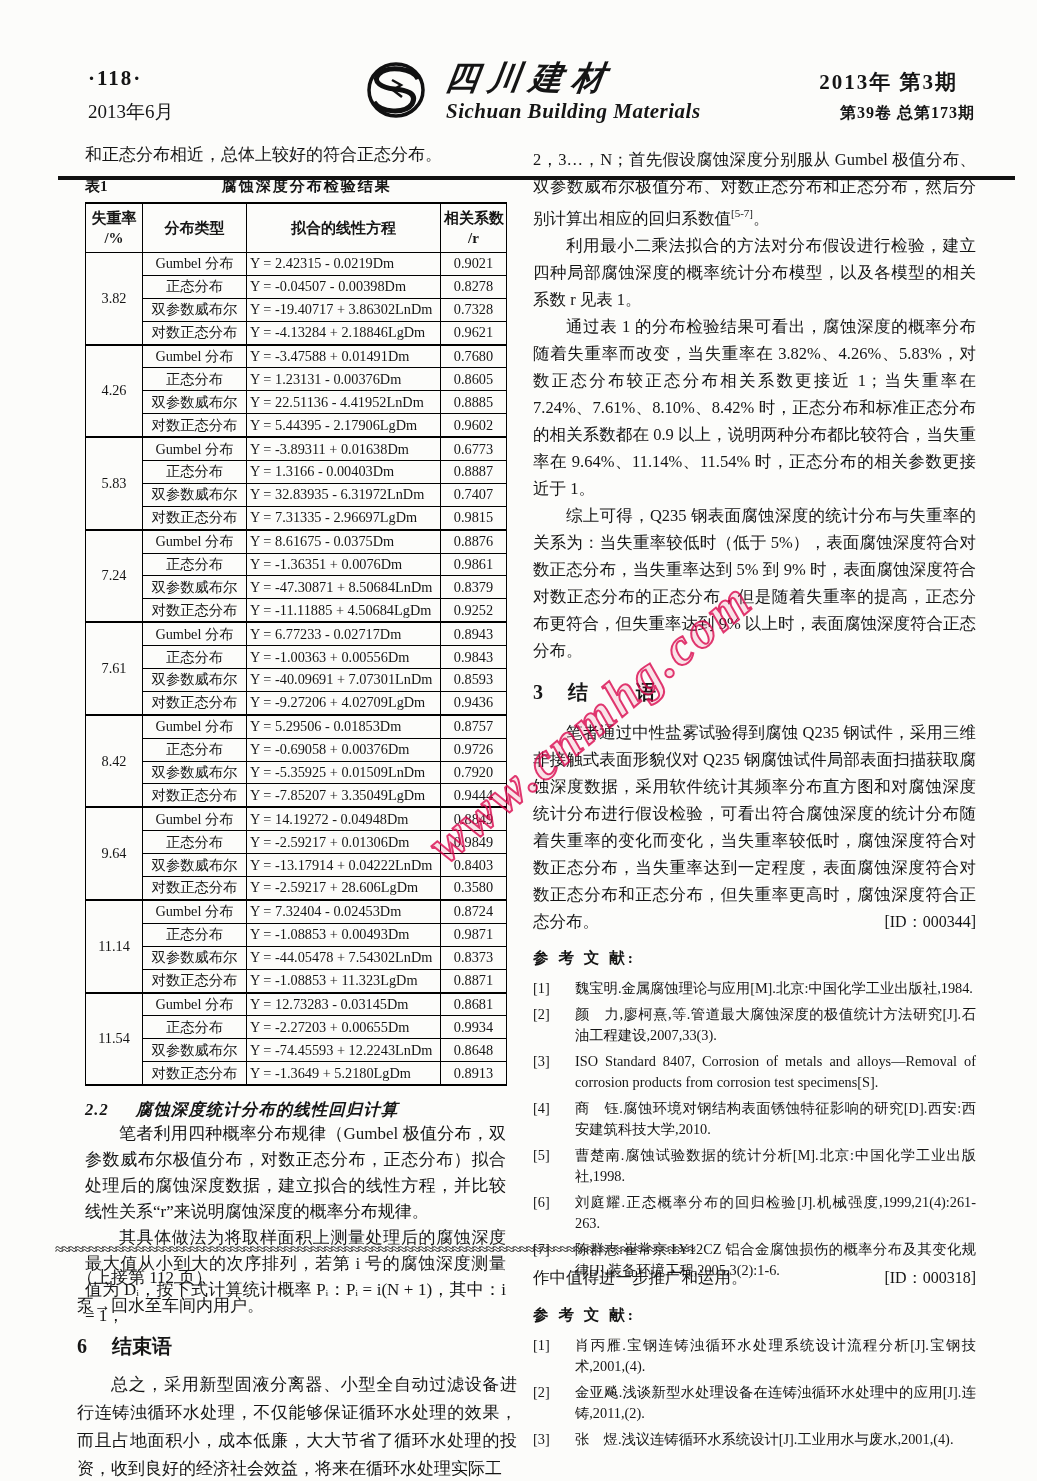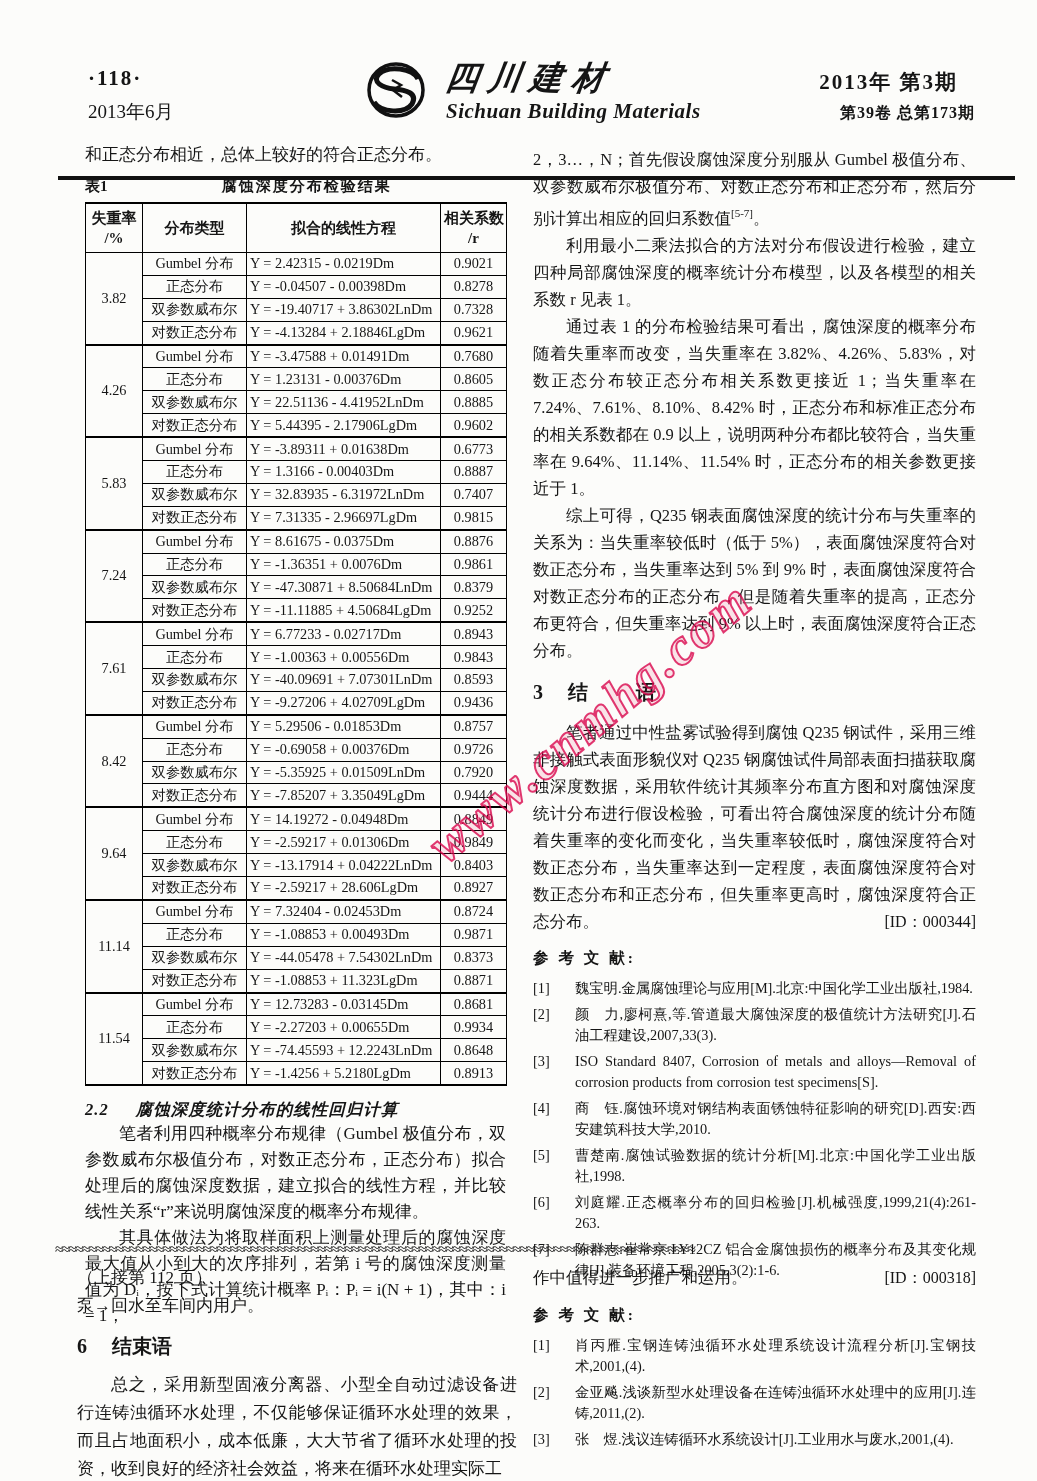--- a/index.html
+++ b/index.html
@@ -272,21 +272,21 @@
             <td class="c-r">0.9849</td>
           </tr>
           <tr>
             <td class="c-type">双参数威布尔</td>
             <td class="c-eq">Y = -13.17914 + 0.04222LnDm</td>
             <td class="c-r">0.8403</td>
           </tr>
           <tr>
             <td class="c-type">对数正态分布</td>
             <td class="c-eq">Y = -2.59217 + 28.606LgDm</td>
-            <td class="c-r">0.8927</td>
+            <td class="c-r">0.3580</td>
           </tr>
           <tr class="group-start">
             <td rowspan="4" class="c-wl">11.14</td>
             <td class="c-type">Gumbel 分布</td>
             <td class="c-eq">Y = 7.32404 - 0.02453Dm</td>
             <td class="c-r">0.8724</td>
           </tr>
           <tr>
             <td class="c-type">正态分布</td>
             <td class="c-eq">Y = -1.08853 + 0.00493Dm</td>
@@ -313,21 +313,21 @@
             <td class="c-eq">Y = -2.27203 + 0.00655Dm</td>
             <td class="c-r">0.9934</td>
           </tr>
           <tr>
             <td class="c-type">双参数威布尔</td>
             <td class="c-eq">Y = -74.45593 + 12.2243LnDm</td>
             <td class="c-r">0.8648</td>
           </tr>
           <tr>
             <td class="c-type">对数正态分布</td>
-            <td class="c-eq">Y = -1.4256 + 5.2180LgDm</td>
+            <td class="c-eq">Y = -1.3649 + 5.2180LgDm</td>
             <td class="c-r">0.8913</td>
           </tr>
         </tbody>
     </table>
 
     <div class="sec22">
       <span class="sec-num">2.2</span>
       <span>腐蚀深度统计分布的线性回归计算</span>
     </div>
     <p class="para indent">笔者利用四种概率分布规律（Gumbel 极值分布，双参数威布尔极值分布，对数正态分布，正态分布）拟合处理后的腐蚀深度数据，建立拟合的线性方程，并比较线性关系“r”来说明腐蚀深度的概率分布规律。</p>

